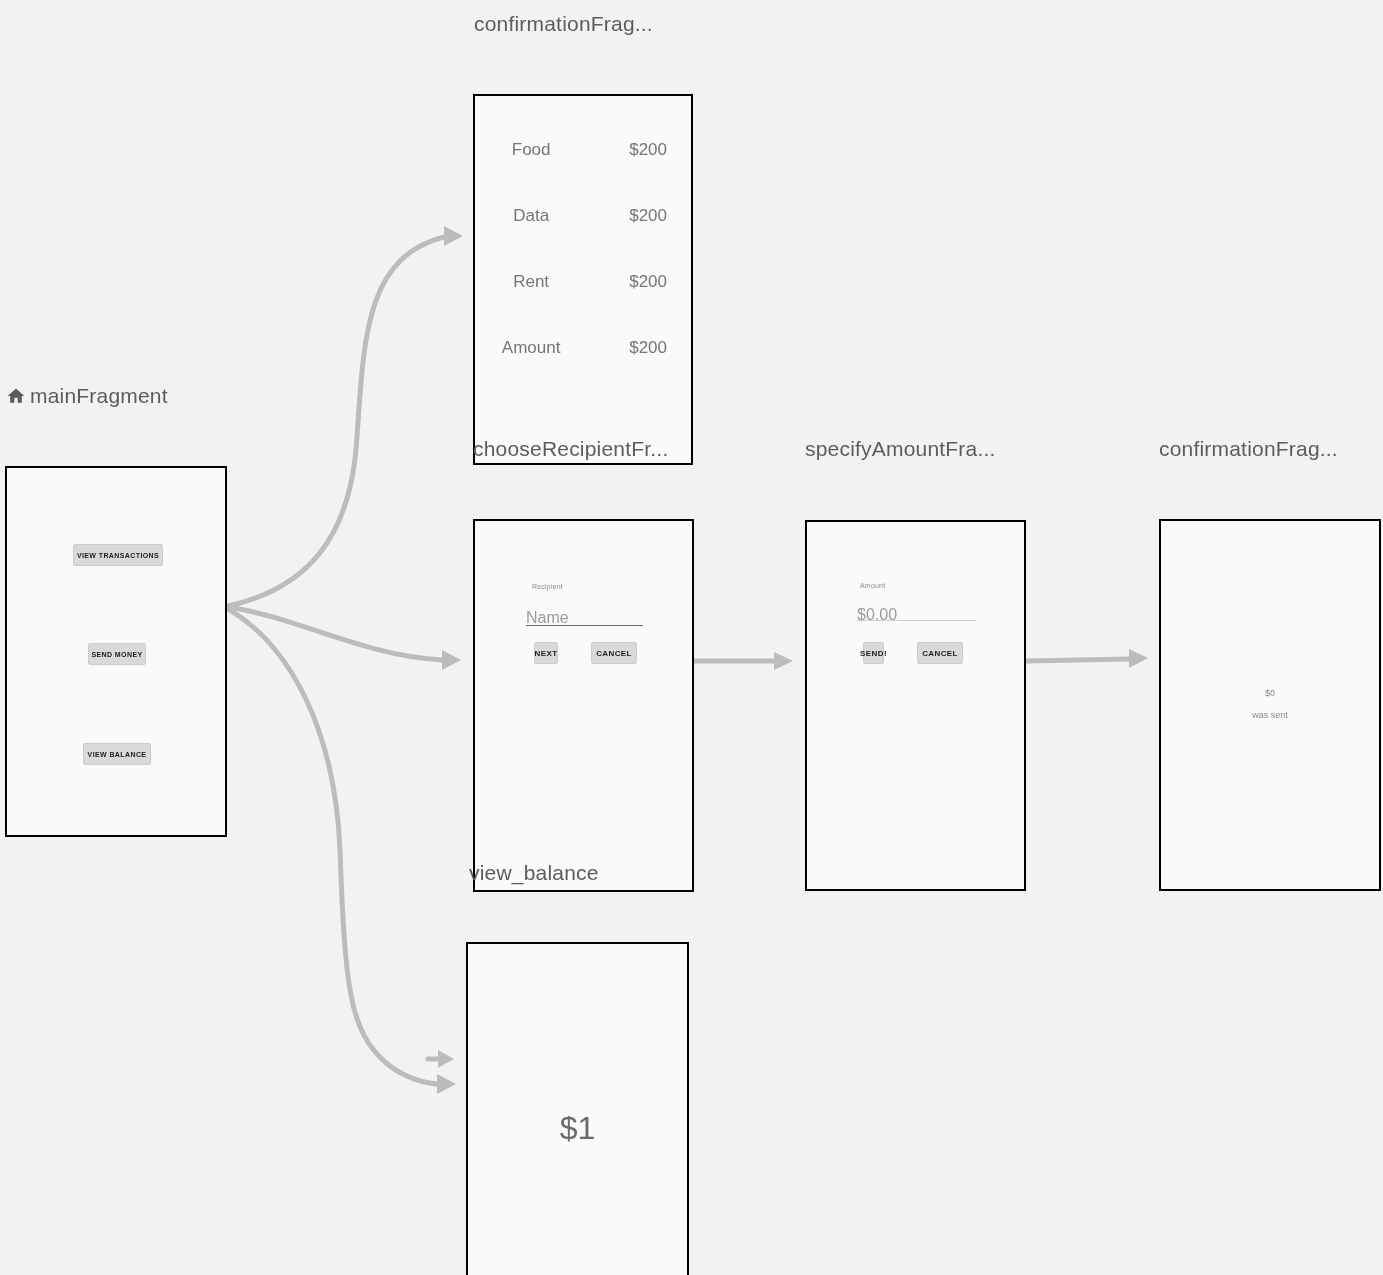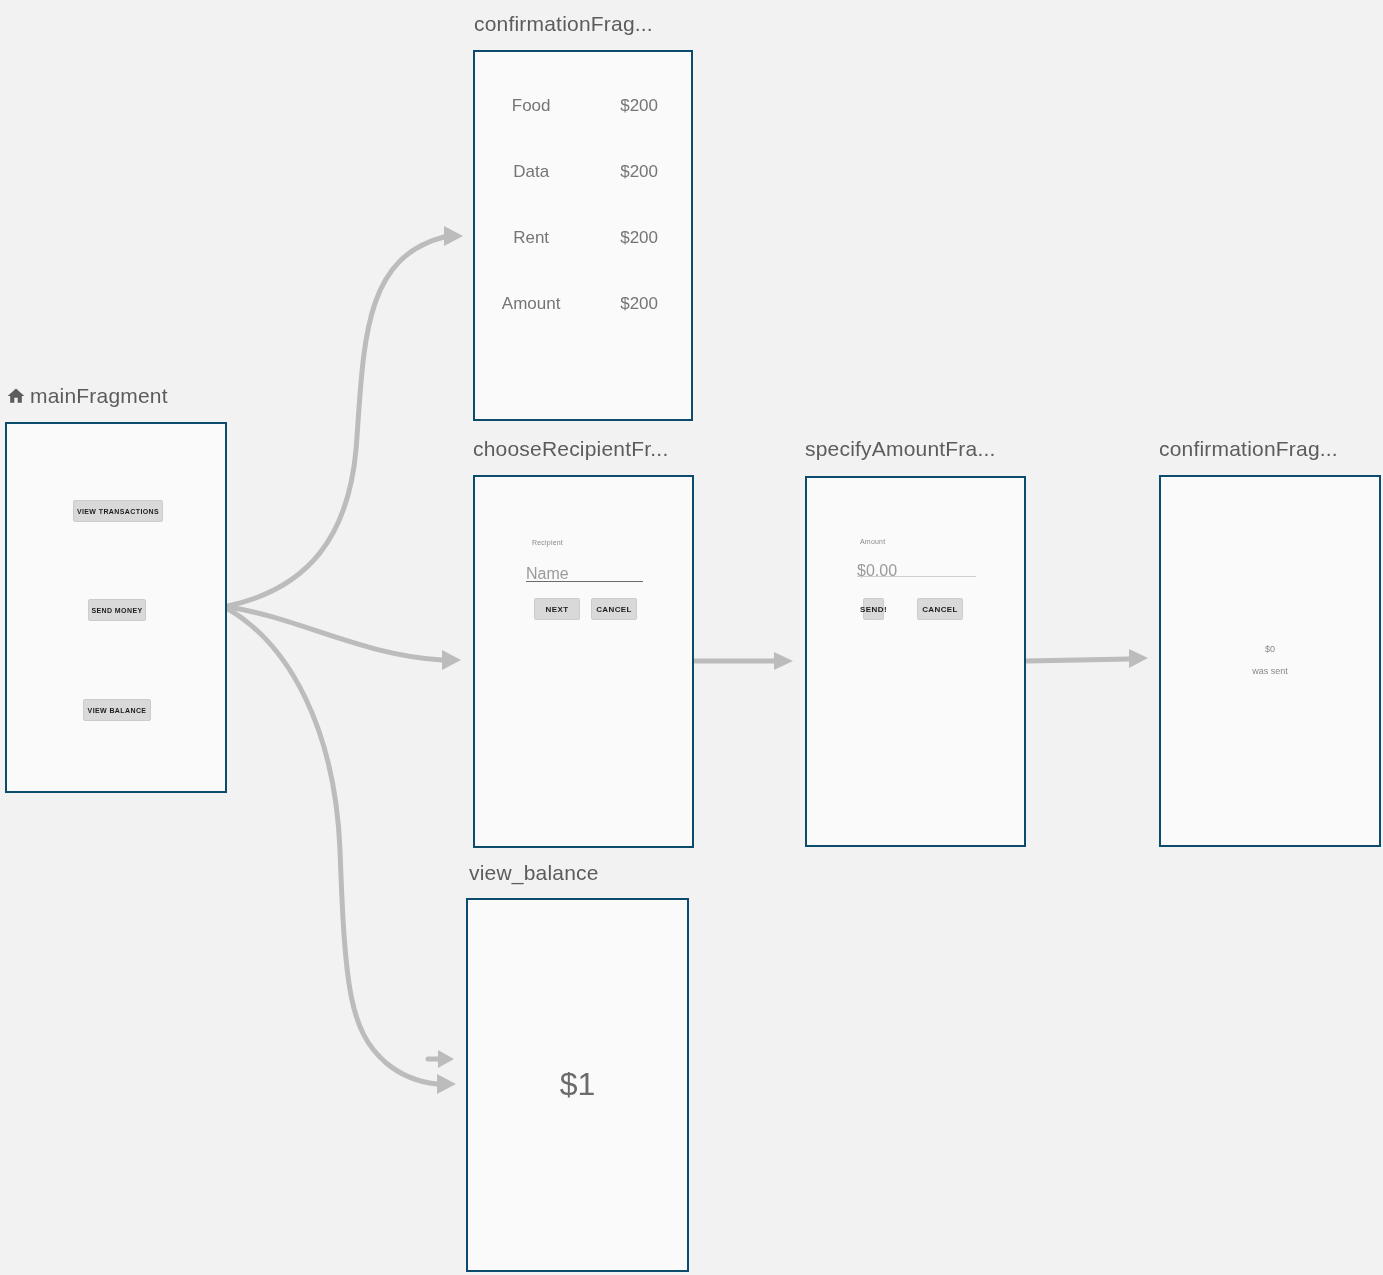--- a/index.html
+++ b/index.html
@@ -9,34 +9,34 @@
     font-family:"Liberation Sans","DejaVu Sans",sans-serif;
   }
   svg.arrows{position:absolute;left:0;top:0;z-index:1;}
   .frag-title{
     position:absolute;z-index:3;color:#5c5c5c;font-size:21px;
     letter-spacing:0.2px;white-space:nowrap;
   }
   .frag-title .home-ic{display:inline-block;vertical-align:-3px;margin-right:4px;}
   .card{
     position:absolute;z-index:2;background:#fafafa;
-    border:2px solid #0c4a6e;box-sizing:border-box;
+    border:2px solid #000000;box-sizing:border-box;margin-top:44px;
   }
   .btn{
     position:absolute;background:#d9d9d9;border:1px solid #cccccc;
     border-radius:2px;color:#1c1c1c;display:flex;align-items:center;
     justify-content:center;letter-spacing:0.4px;box-sizing:border-box;
     font-weight:bold;cursor:default;white-space:nowrap;
   }
   .btn.tiny{font-size:7px;}
   .btn.small{font-size:8px;}
   .tx-rows{position:absolute;left:0;right:0;top:21px;}
   .tx-row{height:66px;display:flex;align-items:center;color:#757575;font-size:17px;}
   .tx-label{flex:0 0 52%;text-align:center;}
-  .tx-amount{flex:1;text-align:right;padding-right:33px;}
+  .tx-amount{flex:1;text-align:right;padding-right:24px;}
   .field-label{position:absolute;font-size:7px;color:#8a8a8a;letter-spacing:0.2px;}
   .field-value{position:absolute;font-size:16px;color:#9b9b9b;}
   .field-line{position:absolute;height:1px;}
   .center-text{position:absolute;left:0;right:0;text-align:center;color:#8a8a8a;}
   .balance-big{position:absolute;left:0;right:0;text-align:center;color:#6b6b6b;font-size:32px;}
 </style>
 </head>
 <body>
 
 <div class="canvas">
@@ -93,21 +93,21 @@
         <span class="tx-amount">$200</span>
       </div>
     </div>
   </div>
 
   <div class="frag-title" style="left:473px;top:437px;">chooseRecipientFr...</div>
   <div class="card" style="left:473px;top:475px;width:221px;height:373px;">
     <div class="field-label" style="left:57px;top:62px;">Recipient</div>
     <div class="field-value" style="left:51px;top:88px;">Name</div>
     <div class="field-line" style="left:51px;top:104px;width:117px;background:#6b6b6b;"></div>
-    <div class="btn small" style="left:59px;top:121px;width:46px;height:22px;">NEXT</div>
+    <div class="btn small" style="left:59px;top:121px;width:24px;height:22px;">NEXT</div>
     <div class="btn small" style="left:116px;top:121px;width:46px;height:22px;">CANCEL</div>
   </div>
 
   <div class="frag-title" style="left:805px;top:437px;">specifyAmountFra...</div>
   <div class="card" style="left:805px;top:476px;width:221px;height:371px;">
     <div class="field-label" style="left:53px;top:60px;">Amount</div>
     <div class="field-value" style="left:50px;top:84px;">$0.00</div>
     <div class="field-line" style="left:50px;top:98px;width:119px;background:#cfcfcf;"></div>
     <div class="btn small" style="left:56px;top:120px;width:21px;height:22px;">SEND!</div>
     <div class="btn small" style="left:110px;top:120px;width:46px;height:22px;">CANCEL</div>

